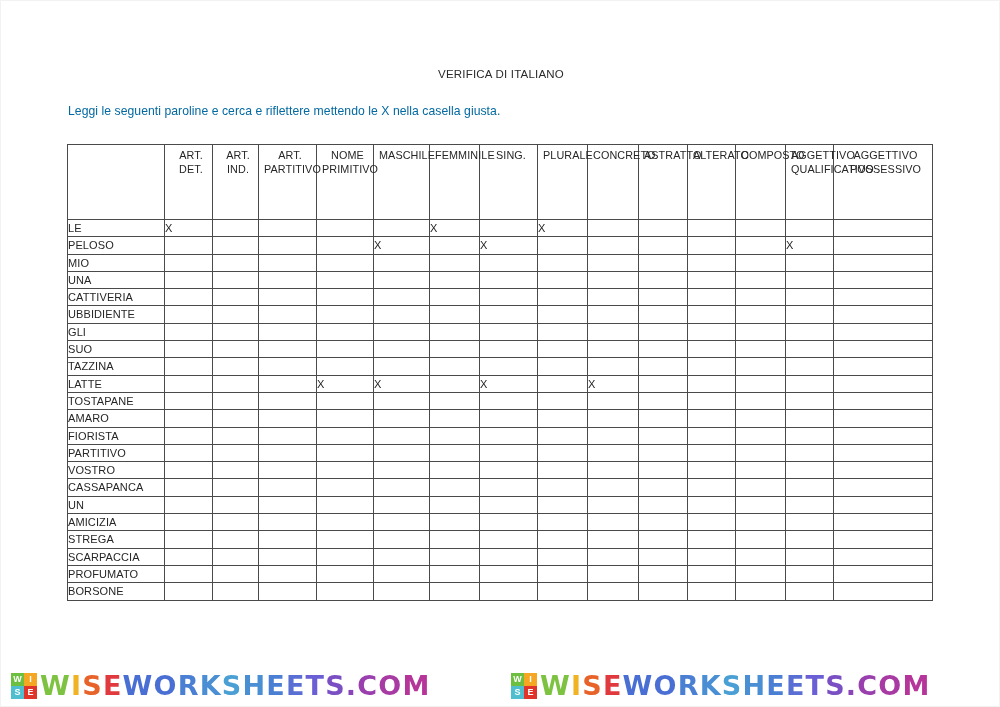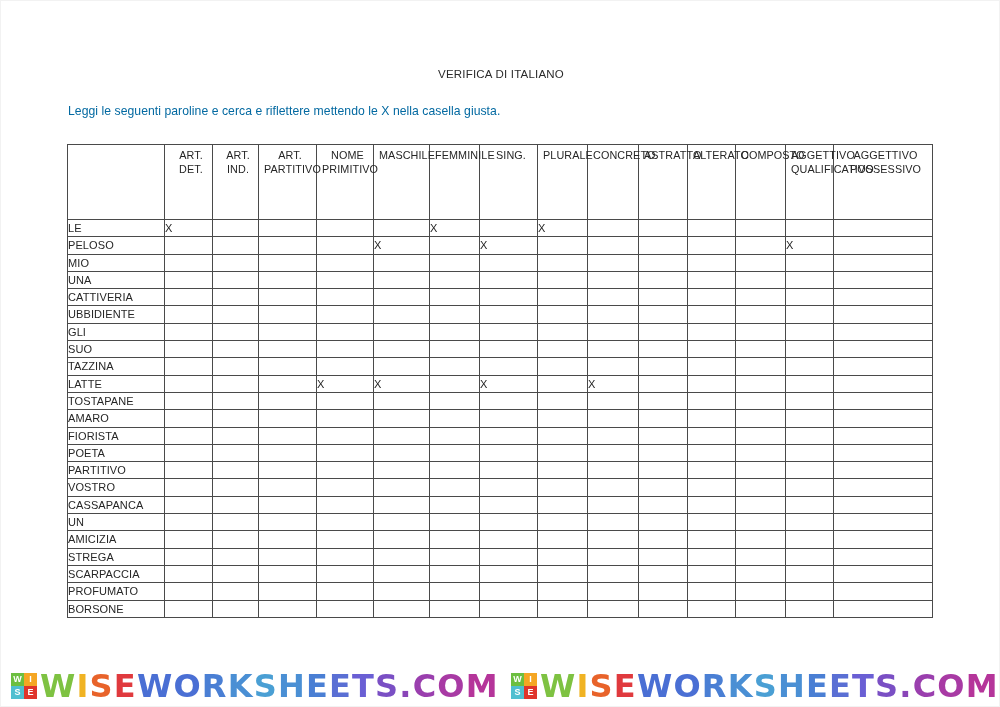--- a/index.html
+++ b/index.html
@@ -136,21 +136,21 @@
     font-family: "Liberation Sans", sans-serif;
   }
   .wm-logo .c1 { background: #6cbf3f; }
   .wm-logo .c2 { background: #f5a623; }
   .wm-logo .c3 { background: #4fbfd0; }
   .wm-logo .c4 { background: #e0342b; }
 
   .wm-text {
     font-family: "DejaVu Sans", sans-serif;
     font-weight: bold;
-    font-size: 32px;
+    font-size: 27px;
     letter-spacing: 1.2px;
     white-space: nowrap;
     line-height: 30px;
   }
   .wm-text span {
     display: inline-block;
     text-shadow:
       0.6px 0 0 rgba(255,255,255,0.9),
       -0.6px 0 0 rgba(255,255,255,0.9);
   }
@@ -417,37 +417,20 @@
             <td class="mark"></td>
             <td class="mark"></td>
             <td class="mark"></td>
             <td class="mark"></td>
             <td class="mark"></td>
             <td class="mark"></td>
             <td class="mark"></td>
             <td class="mark"></td>
           </tr>
           <tr>
-            <td class="word">POETA</td>
-            <td class="mark"></td>
-            <td class="mark"></td>
-            <td class="mark"></td>
-            <td class="mark"></td>
-            <td class="mark"></td>
-            <td class="mark"></td>
-            <td class="mark"></td>
-            <td class="mark"></td>
-            <td class="mark"></td>
-            <td class="mark"></td>
-            <td class="mark"></td>
-            <td class="mark"></td>
-            <td class="mark"></td>
-            <td class="mark"></td>
-          </tr>
-          <tr>
             <td class="word">PARTITIVO</td>
             <td class="mark"></td>
             <td class="mark"></td>
             <td class="mark"></td>
             <td class="mark"></td>
             <td class="mark"></td>
             <td class="mark"></td>
             <td class="mark"></td>
             <td class="mark"></td>
             <td class="mark"></td>

